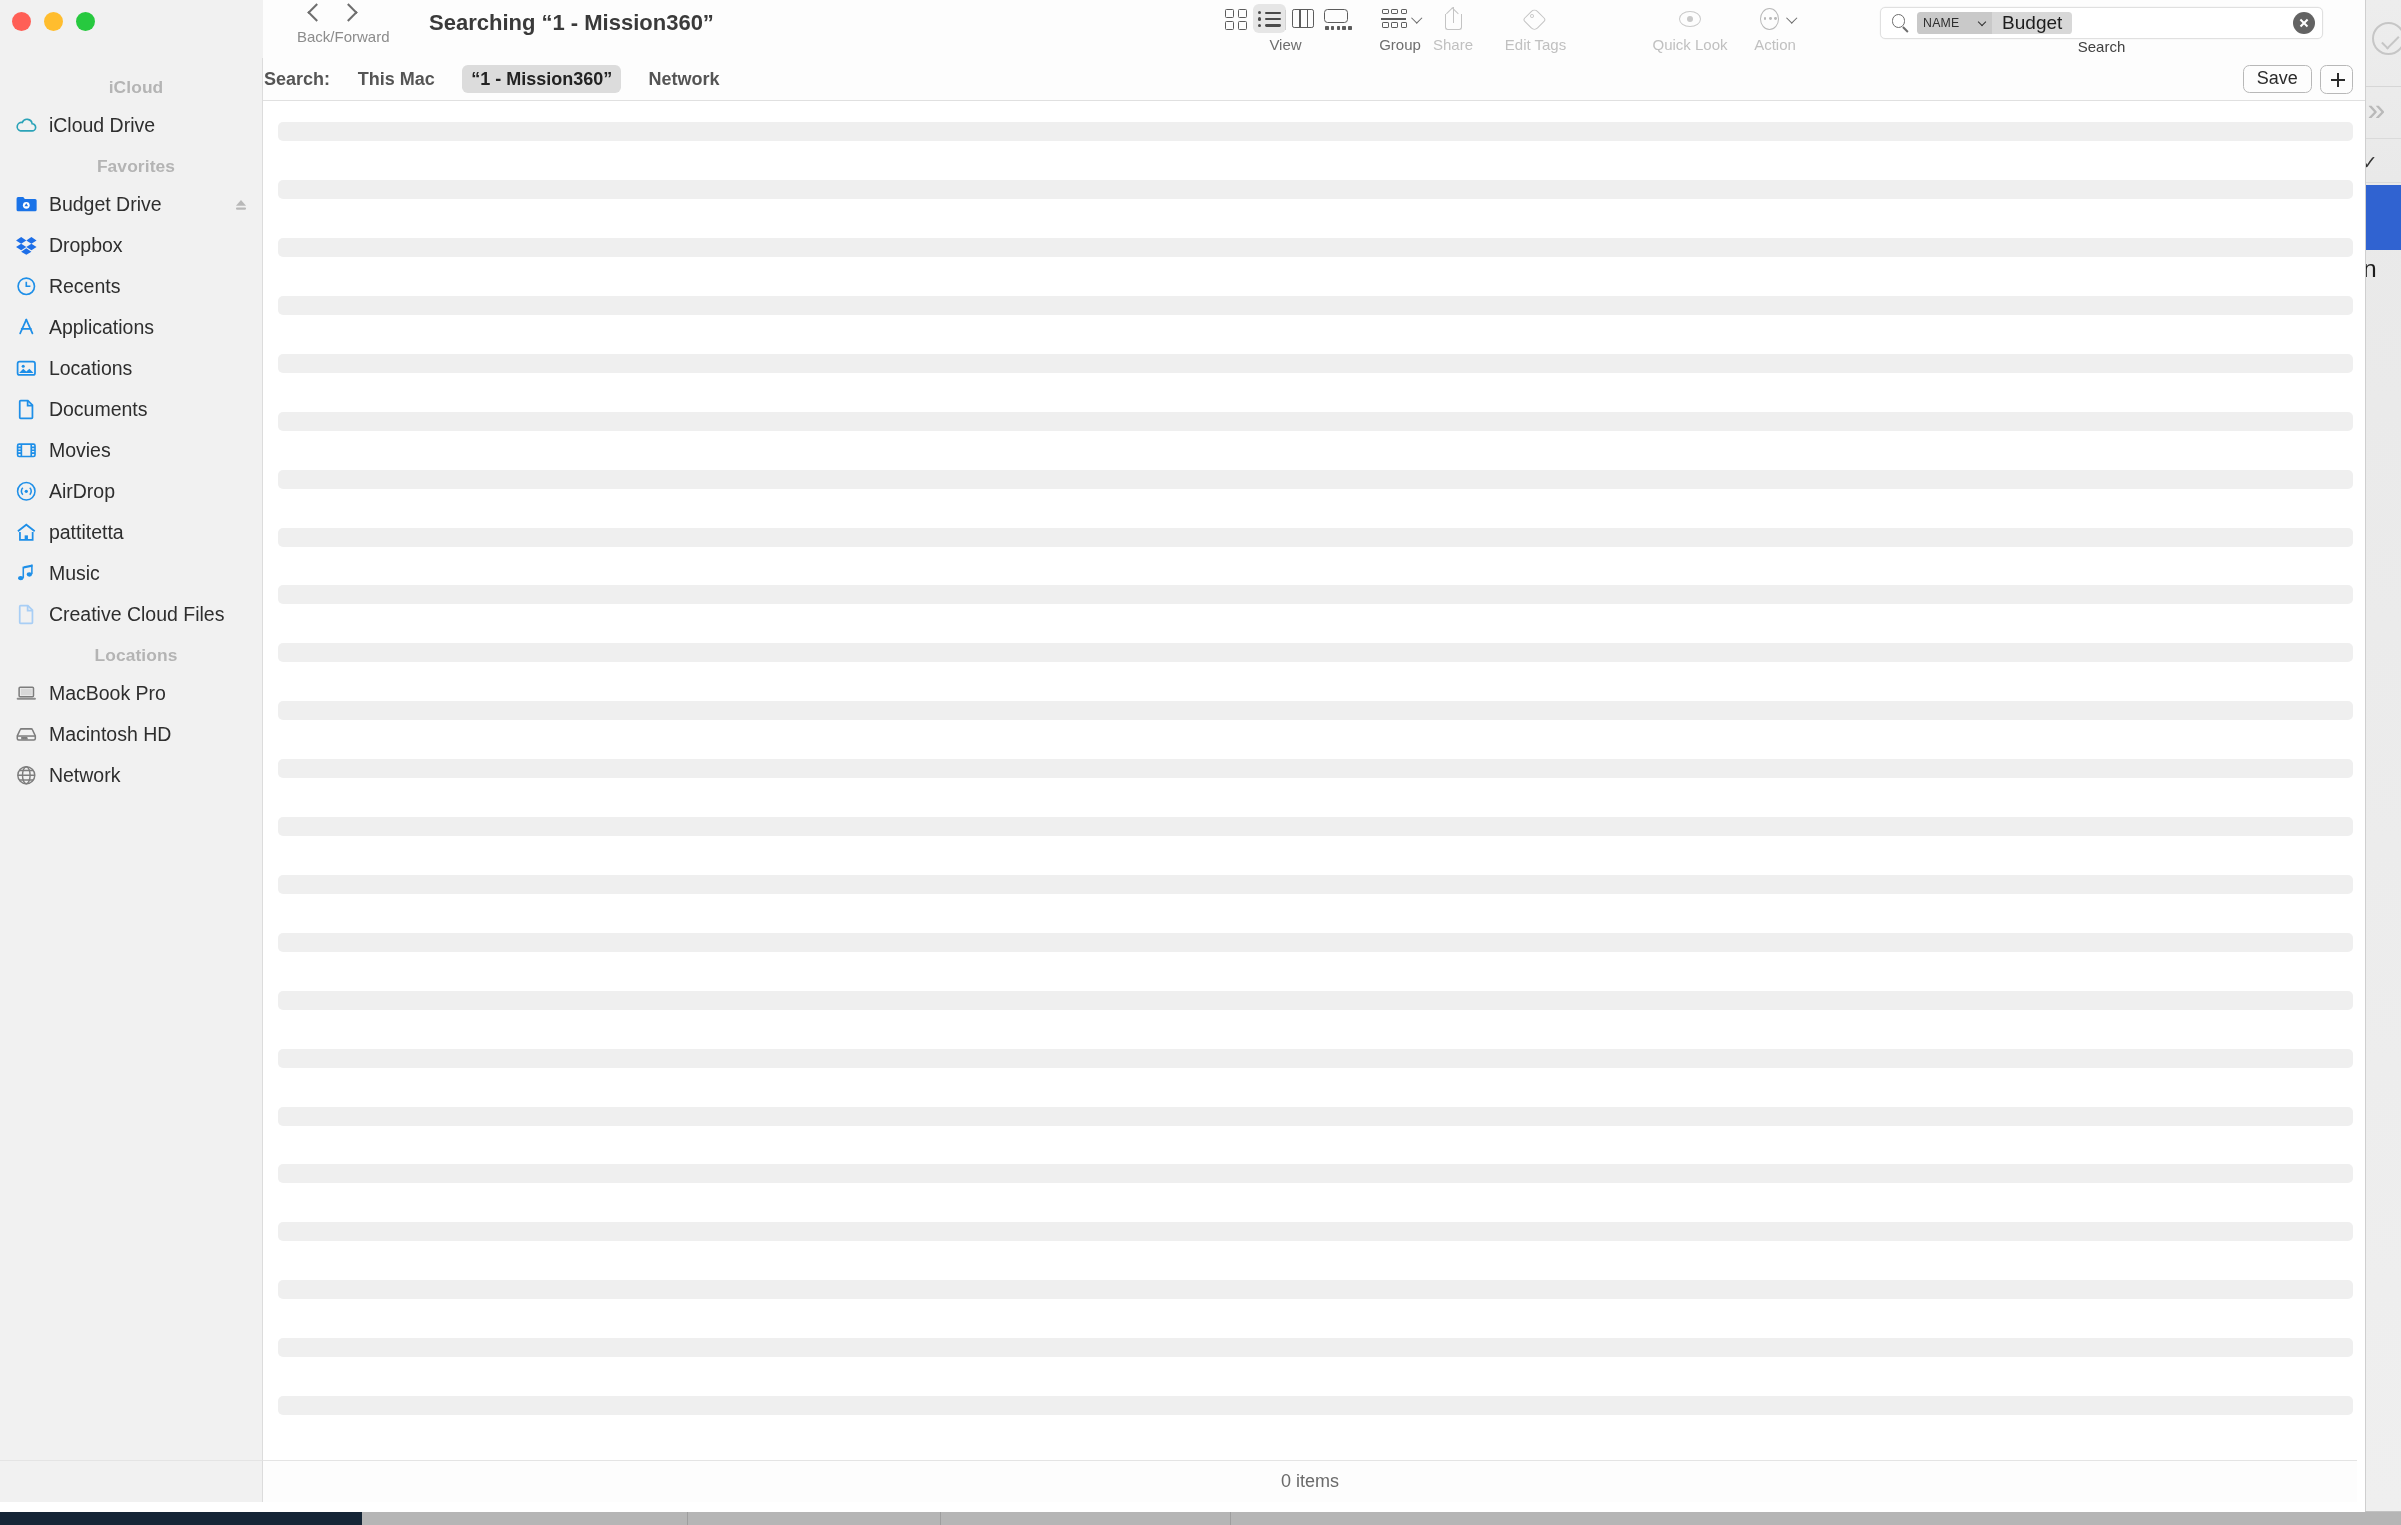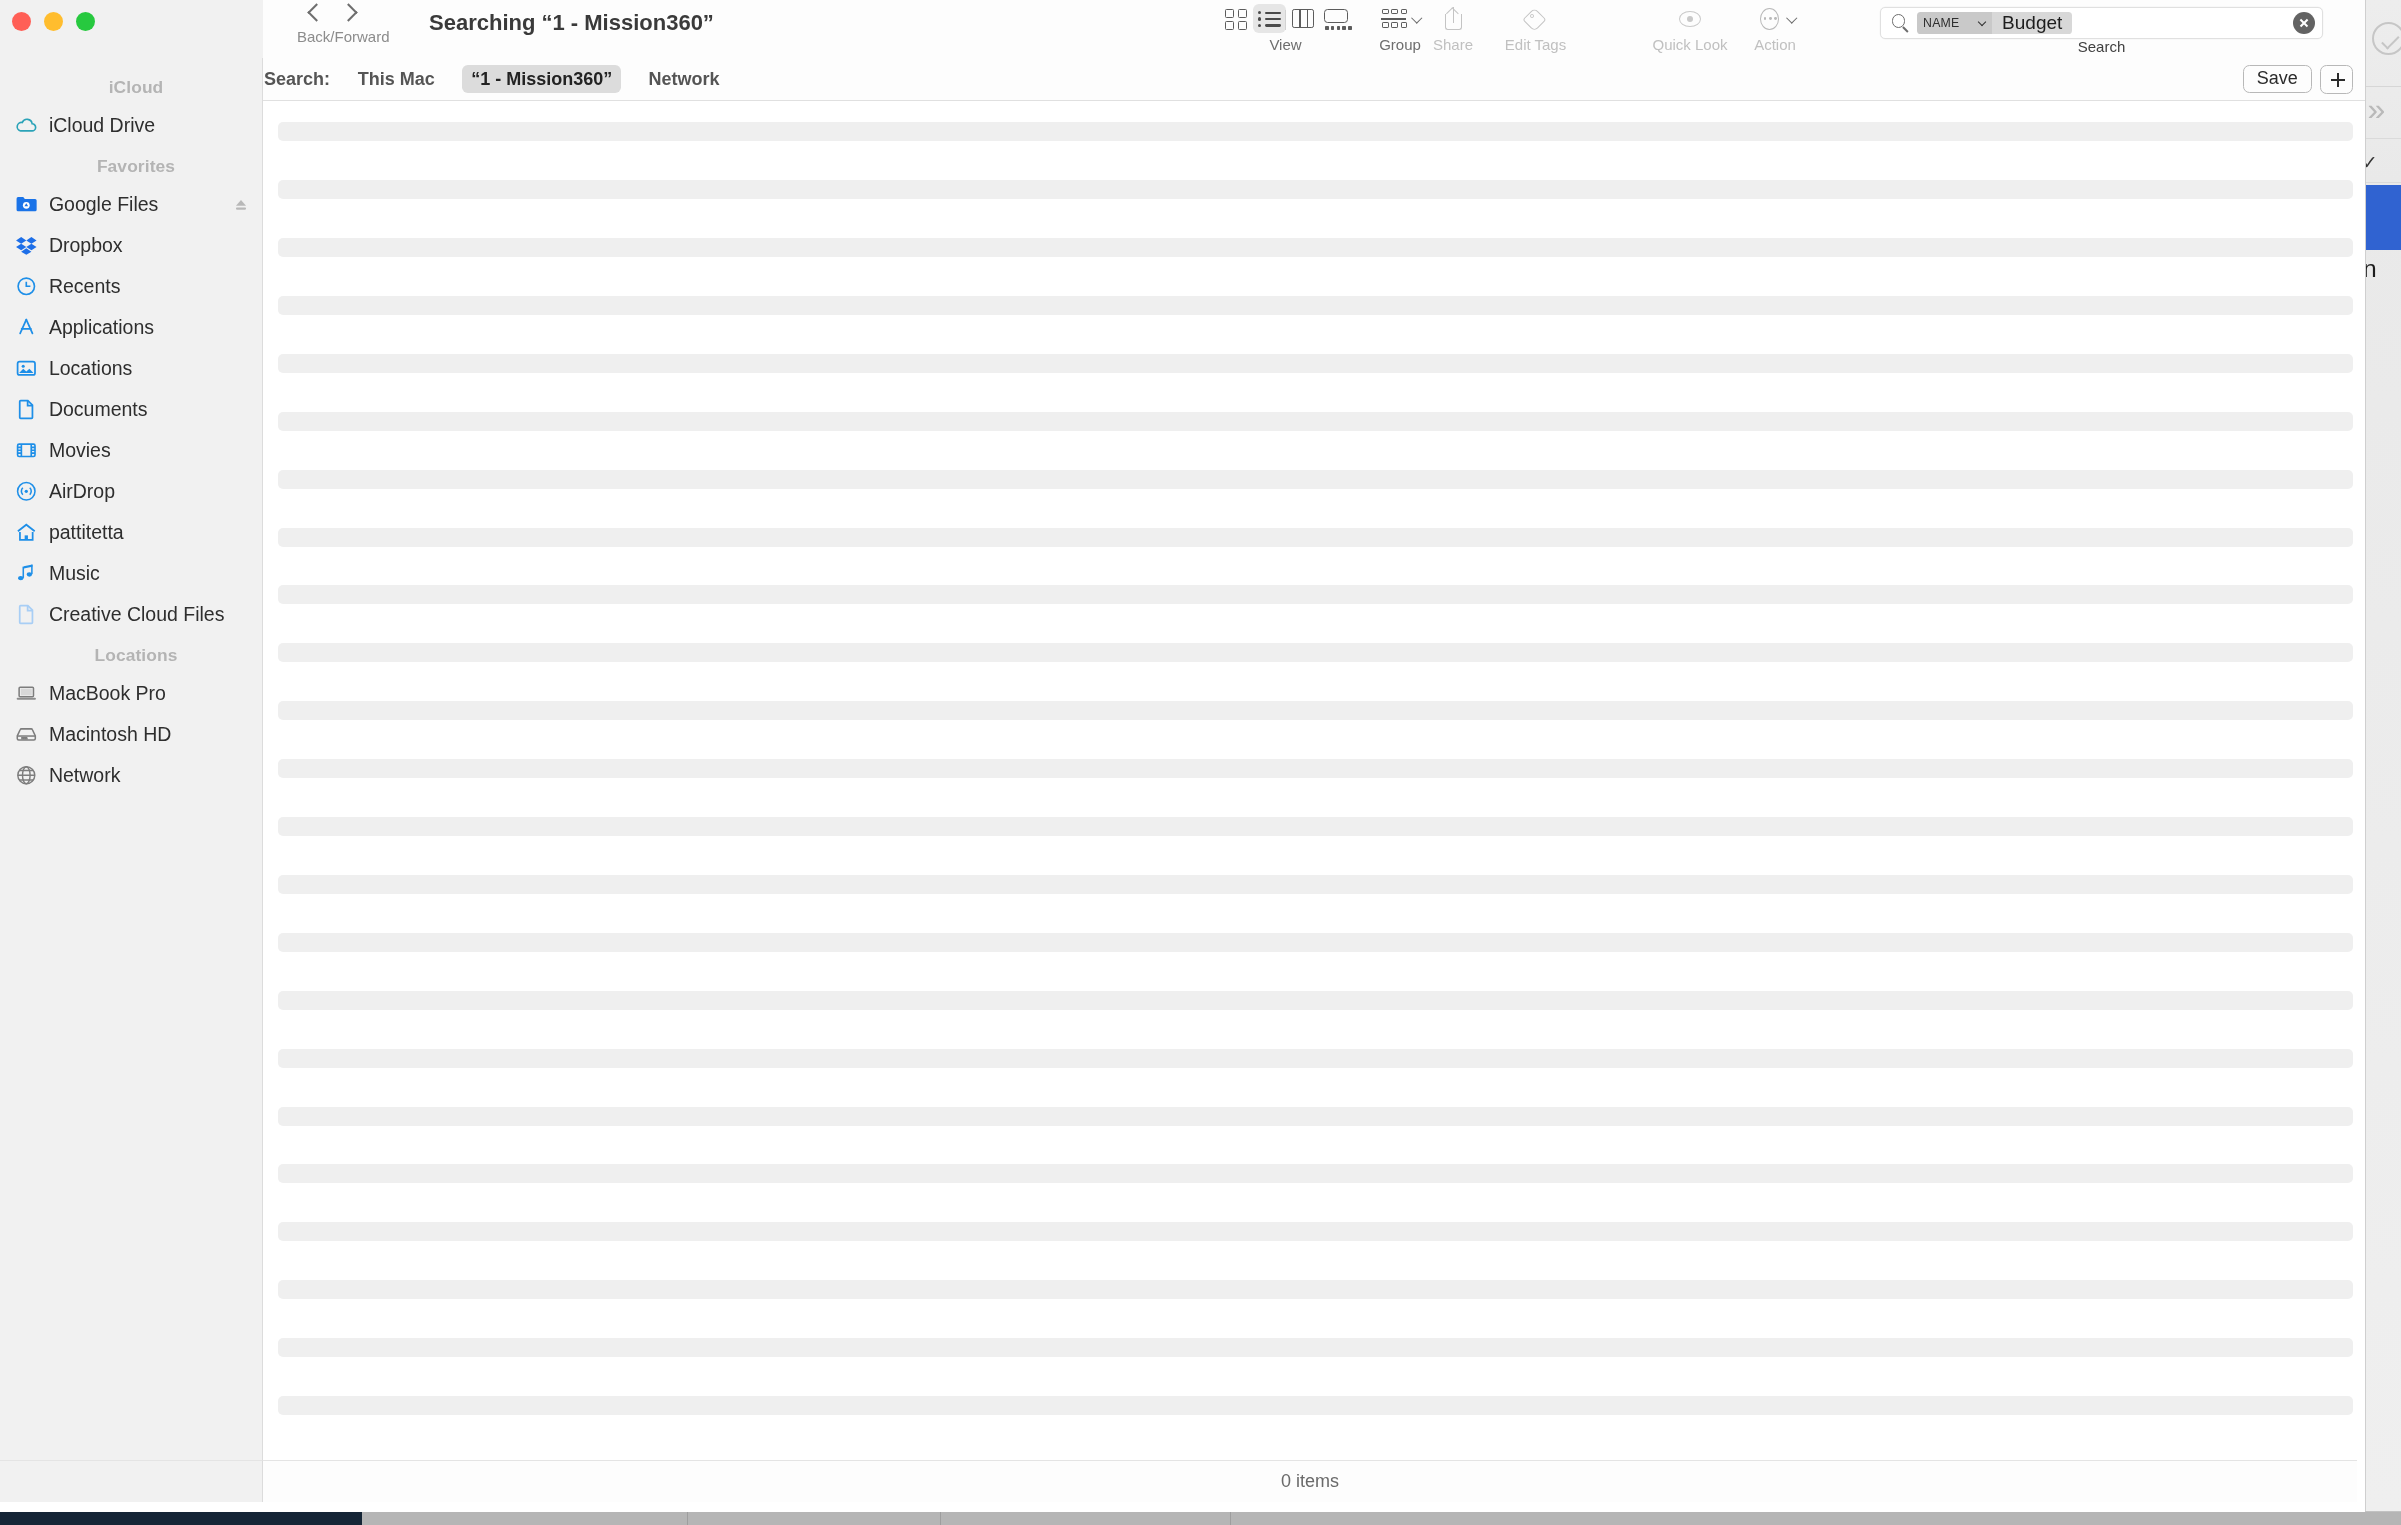--- a/index.html
+++ b/index.html
@@ -440,21 +440,21 @@
     <div class="sb-section">Favorites</div>
 
     <div class="sb-item">
       <span class="sb-icon">
         <svg width="24.6" height="24.6" viewBox="0 0 24 24">
           <path d="M2.5 6.5a1.5 1.5 0 0 1 1.5-1.5h5l1.6 1.8h10a1.5 1.5 0 0 1 1.5 1.5v9a1.5 1.5 0 0 1-1.5 1.5H4a1.5 1.5 0 0 1-1.5-1.5z" fill="#1a73e8"></path>
           <circle cx="12" cy="13" r="3.3" fill="#fff"></circle>
           <path d="M12 11l1.8 3h-3.6z" fill="#1a73e8"></path>
         </svg>
       </span>
-      <span class="sb-label">Google Files</span>
+      <span class="sb-label">Budget Drive</span>
       <span class="sb-eject">
         <svg width="20" height="20" viewBox="0 0 24 24" fill="#a6a6a6">
           <path d="M12 6l6 7H6z"></path>
             <rect x="6" y="15" width="12" height="2.6" rx="1"></rect>
         </svg>
       </span>
     </div>
 
     <div class="sb-item">
       <span class="sb-icon">

